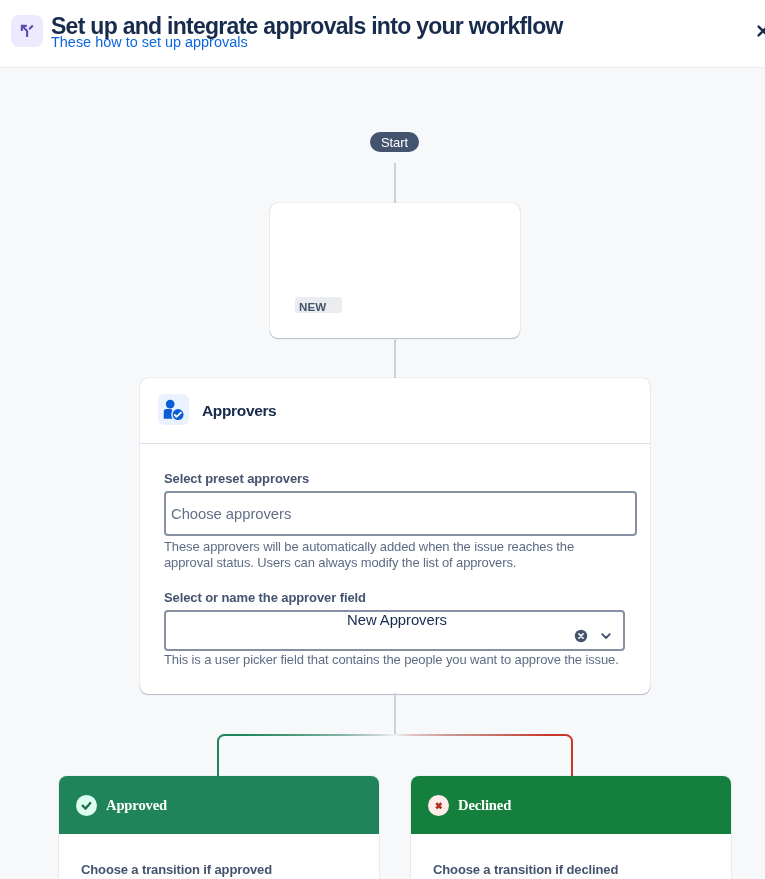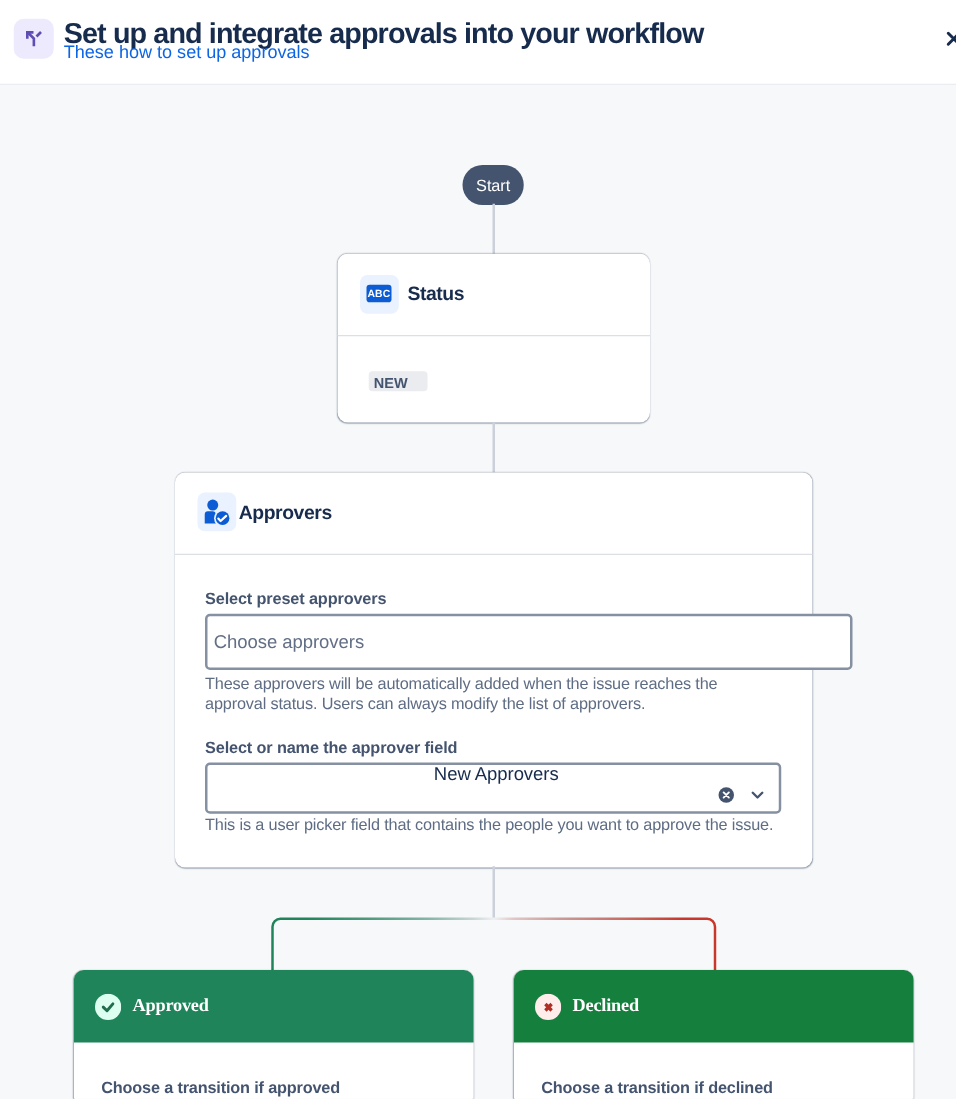--- a/index.html
+++ b/index.html
@@ -36,21 +36,21 @@
     position:absolute; left:753px; top:21px; width:20px; height:20px; cursor:pointer;
   }
 
   
   .canvas {
     position:absolute; left:0; top:68px; width:765px; height:811px;
     background:#F7F8F9; overflow:hidden;
   }
 
   .start-pill {
-    position:absolute; left:370px; top:64px; width:49px; height:32px;
+    position:absolute; left:370px; top:64px; width:49px; height:20px;
     background:#44546F; border-radius:16px; color:#FFFFFF;
     font-size:13px; font-weight:500; letter-spacing:-0.05px;
     display:flex; align-items:center; justify-content:center;
   }
 
   .vline { position:absolute; background:#CBD0DA; width:2px; }
 
   .card {
     position:absolute; background:#FFFFFF; border-radius:8px;
     box-shadow: 0 1px 1px rgba(9,30,66,0.25), 0 0 1px rgba(9,30,66,0.31);
@@ -121,50 +121,41 @@
     </svg>
   </div>
 </div>
 
 <div class="canvas">
 
   <div class="start-pill">Start</div>
   <div class="vline" style="left:394px; top:95px; height:41px;"></div>
 
   <div class="card card-status">
-    <div class="card-head">
-      <div class="ic-sq" style="width:31px;height:31px;background:#E9F2FE;margin-left:18px;">
-        <svg width="31" height="31" viewBox="0 0 31 31" aria-hidden="true">
-          <rect x="5.2" y="7.7" width="20" height="14.1" rx="2.5" fill="#0B5CD5"></rect>
-          <text x="15.1" y="17.9" text-anchor="middle" fill="#FFFFFF" font-family="'Liberation Sans',sans-serif" font-size="8.3" font-weight="700" letter-spacing="0.12">ABC</text>
-        </svg>
-      </div>
-      <div class="tt" style="margin-left:7px;">Status</div>
-    </div>
     <div class="badge-new">NEW</div>
   </div>
 
   <div class="vline" style="left:394px; top:270px; height:40px;"></div>
 
   <div class="card card-approvers">
     <div class="card-head">
       <div class="ic-sq" style="width:31px;height:31px;background:#E9F2FE;margin-left:18px;position:relative;top:-1px;">
         <svg width="31" height="31" viewBox="0 0 30 30" aria-hidden="true">
           <circle cx="11.8" cy="9.7" r="4.25" fill="#0B5CD5"></circle>
           <path d="M5.6 24.0 v-7.0 a2.5 2.5 0 0 1 2.5 -2.5 h3.5 a2.5 2.5 0 0 1 2.5 2.5 v7.0 z" fill="#0B5CD5"></path>
           <circle cx="19.4" cy="19.9" r="6.6" fill="#E9F2FE"></circle>
           <circle cx="19.4" cy="19.9" r="5.3" fill="#0B5CD5"></circle>
           <path d="M16.1 20.2 L17.9 22.1 L22.2 18.1" stroke="#FFFFFF" stroke-width="1.7" fill="none" stroke-linecap="round" stroke-linejoin="round"></path>
         </svg>
       </div>
-      <div class="tt" style="margin-left:2px;">Approvers</div>
+      <div class="tt" style="margin-left:13px;">Approvers</div>
     </div>
 
     <div class="field-label" style="left:24px; top:93px;text-align:right;">Select preset approvers</div>
-    <div class="input" style="left:24px; top:113px; width:518px; height:45px;">
+    <div class="input" style="left:24px; top:113px; width:473px; height:45px;">
       <span class="ph">Choose approvers</span>
     </div>
     <div class="field-help" style="left:24px; top:161px; width:420px;">These approvers will be automatically added when the issue reaches the approval status. Users can always modify the list of approvers.</div>
 
     <div class="field-label" style="left:24px; top:212px;">Select or name the approver field</div>
     <div class="input" style="left:24px; top:232px; width:461px; height:41px;flex-direction:column;">
       <span class="val">New Approvers</span>
       <span class="ctrls">
         <span style="display:flex;">
           <svg width="16" height="16" viewBox="0 0 16 16" aria-hidden="true">

